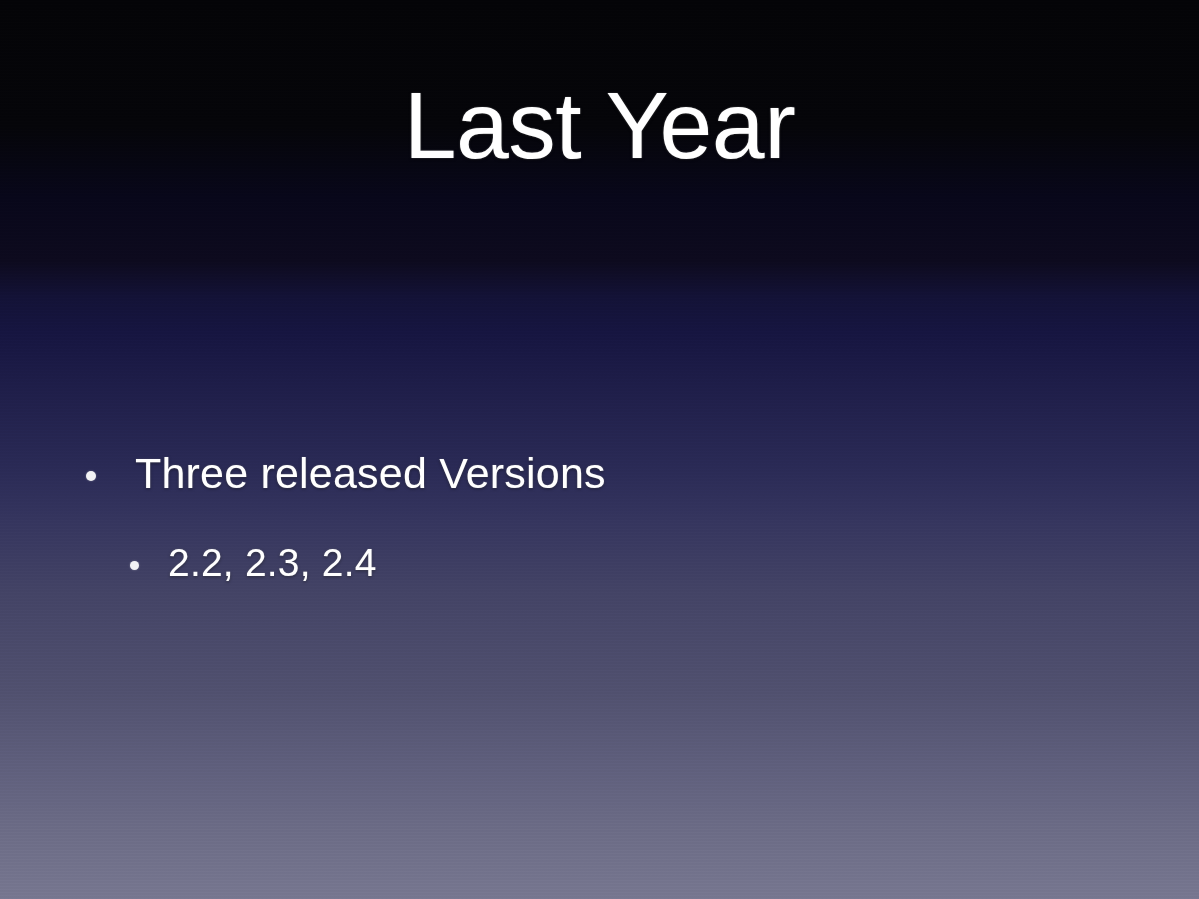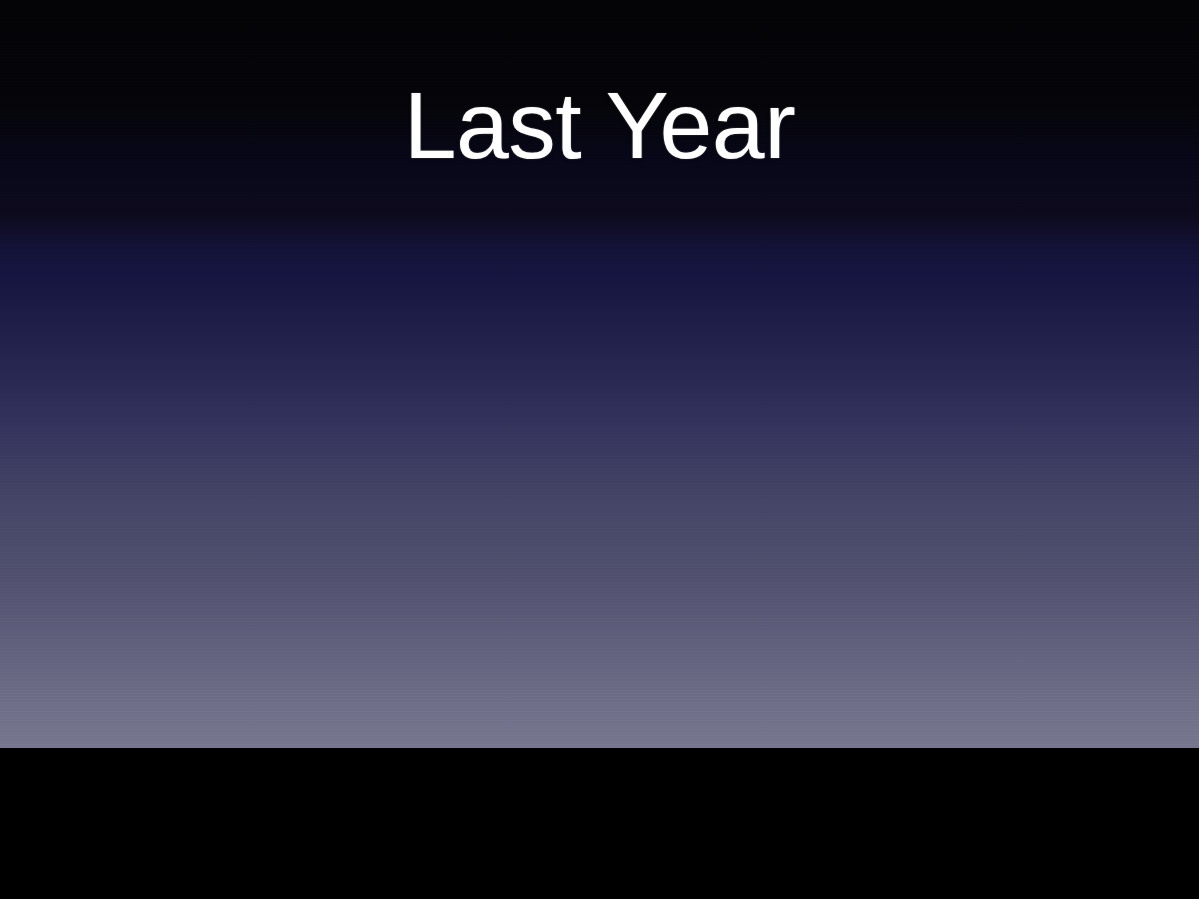--- a/index.html
+++ b/index.html
@@ -5,21 +5,21 @@
 <style>
   html, body {
     margin: 0;
     padding: 0;
     background: #000;
   }
 
   .slide {
     position: relative;
     width: 1199px;
-    height: 748px;
+    height: 899px;
     overflow: hidden;
     font-family: "Liberation Sans", "DejaVu Sans", sans-serif;
     -webkit-font-smoothing: antialiased;
   }
 
   
   .slide-bg {
     position: absolute;
     inset: 0;
     background: linear-gradient(
@@ -160,15 +160,28 @@
 
 <div class="slide">
 
   <div class="slide-bg"></div>
   <div class="slide-grain"></div>
 
   <div class="slide-content">
 
     <div class="slide-title">Last Year</div>
 
+    <div class="bullet-list">
+
+      <div class="bullet-row level-1">
+        <span class="bullet-marker"></span>
+        <span class="bullet-text">Three released Versions</span>
+      </div>
+
+      <div class="bullet-row level-2">
+        <span class="bullet-marker"></span>
+        <span class="bullet-text">2.2, 2.3, 2.4</span>
+      </div>
+
+    </div>
 
   </div>
 </div>
 
 </body></html>

